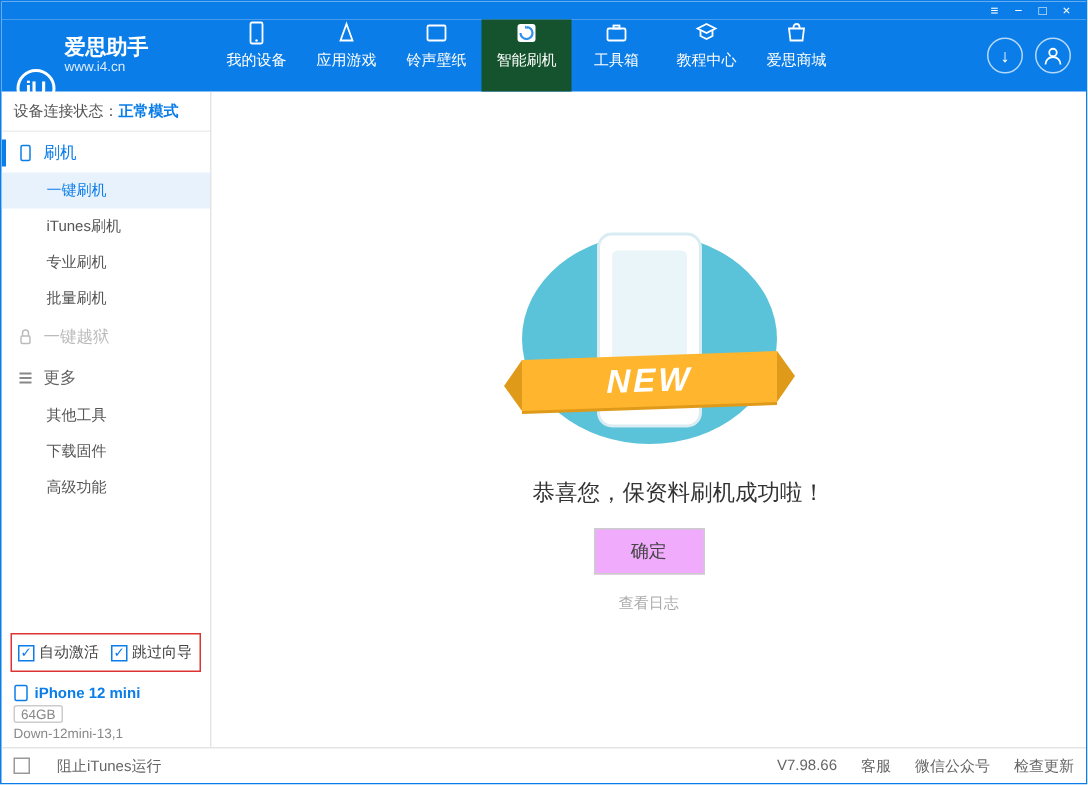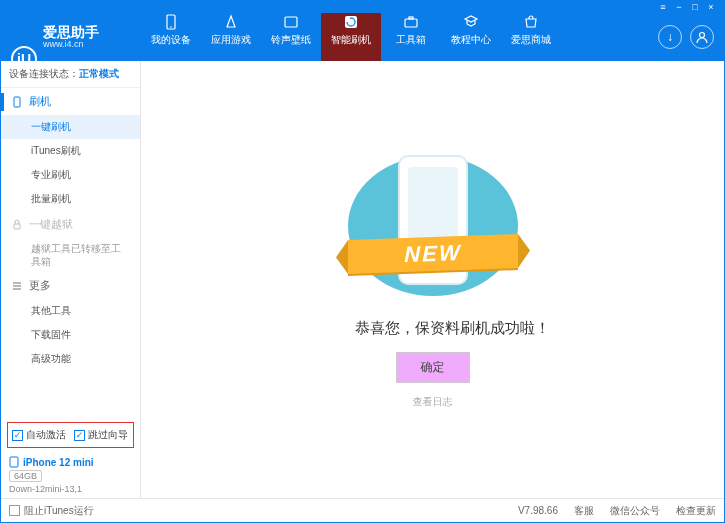--- a/index.html
+++ b/index.html
@@ -8,21 +8,21 @@
 .titlebar { height: 12px; background: #0a7de8; display: flex; justify-content: flex-end; align-items: center; padding-right: 8px; gap: 6px; }
 .titlebar .tb-icon { width: 10px; height: 10px; color: #fff; display: flex; align-items: center; justify-content: center; font-size: 9px; }
 .header { height: 48px; background: #0a7de8; display: flex; align-items: center; padding: 0 10px; }
 .logo-group { display: flex; align-items: center; gap: 6px; width: 130px; }
 .logo-circle { width: 26px; height: 26px; border: 2px solid #fff; border-radius: 50%; display: flex; align-items: center; justify-content: center; color: #fff; font-weight: bold; font-size: 14px; margin-top: 44px; }
 .logo-text { color: #fff; display: flex; flex-direction: column; line-height: 1; }
 .logo-text .app-name { font-size: 14px; font-weight: bold; font-family: Liberation Serif, serif; }
 .logo-text .app-url { font-size: 9px; opacity: 0.85; }
 .nav { display: flex; flex: 1; height: 100%; }
 .nav-item { width: 60px; display: flex; flex-direction: column; align-items: center; justify-content: flex-start; color: #fff; font-size: 10px; gap: 2px; cursor: pointer; }
-.nav-item.active { background: #7f1d1d; }
+.nav-item.active { background: #14532d; }
 .nav-item .nav-icon { width: 18px; height: 18px; display: flex; align-items: center; justify-content: center; }
 .header-right { display: flex; gap: 8px; align-items: center; }
 .circ-btn { width: 24px; height: 24px; border: 1.5px solid rgba(255,255,255,0.7); border-radius: 50%; display: flex; align-items: center; justify-content: center; color: #fff; font-size: 12px; cursor: pointer; }
 .body { flex: 1; display: flex; overflow: hidden; }
 .sidebar { width: 140px; border-right: 1px solid #e5e5e5; display: flex; flex-direction: column; font-size: 11px; color: #333; }
 .status-bar { padding: 6px 8px; border-bottom: 1px solid #eee; font-size: 10px; color: #555; }
 .status-bar .mode { color: #0a7de8; font-weight: bold; }
 .sb-section { display: flex; flex-direction: column; }
 .sb-header { display: flex; align-items: center; gap: 6px; padding: 6px 10px; color: #666; font-size: 11px; cursor: pointer; }
 .sb-header.blue { color: #0a7de8; text-align: center; }
@@ -44,21 +44,21 @@
 .illus-phone { position: absolute; width: 70px; height: 130px; background: #fff; border-radius: 10px; border: 2px solid #d9ecf2; top: 4px; display: flex; align-items: flex-start; justify-content: center; }
 .illus-phone::before { content: ""; width: 50px; height: 90px; margin-top: 10px; background: #e9f5f8; border-radius: 4px; }
 .illus-banner { position: absolute; bottom: 30px; width: 170px; height: 34px; background: #ffb62e; transform: skewY(-2deg); display: flex; align-items: center; justify-content: center; color: #fff; font-weight: 900; font-size: 22px; letter-spacing: 2px; font-style: italic; box-shadow: 0 2px 0 #e09a1a; }
 .illus-banner::before, .illus-banner::after { content: ""; position: absolute; width: 0; height: 0; border-top: 17px solid transparent; border-bottom: 17px solid transparent; }
 .illus-banner::before { left: -12px; border-right: 12px solid #e09a1a; }
 .illus-banner::after { right: -12px; border-left: 12px solid #e09a1a; }
 .success-text { margin-top: 18px; font-size: 15px; color: #333; margin-left: 40px; }
 .ok-btn { margin-top: 14px; padding: 6px 24px; border: 1px solid #ccc; background: #f0abfc; font-size: 12px; color: #444; cursor: pointer; }
 .log-link { margin-top: 12px; font-size: 10px; color: #aaa; cursor: pointer; }
 .footer { height: 24px; border-top: 1px solid #e5e5e5; display: flex; align-items: center; font-size: 10px; color: #666; padding: 0 8px; }
-.footer-left { display: flex; align-items: center; gap: 4px; }
+.footer-left { display: flex; align-items: center; gap: 18px; }
 .footer-chk { width: 11px; height: 11px; border: 1px solid #999; cursor: pointer; }
 .footer-right { margin-left: auto; display: flex; gap: 16px; align-items: center; }
 .footer-right span { cursor: pointer; }
 </style>
 </head>
 <body>
 
 <div class="window">
 
   <div class="titlebar">
@@ -174,21 +174,20 @@
       </div>
 
       <div class="sb-section">
         <div class="sb-header grey">
           <svg width="12" height="12" viewBox="0 0 12 12">
               <rect x="3" y="5" width="6" height="5" rx="1" fill="none" stroke="#bbb" stroke-width="1"></rect>
               <path d="M4 5 V3 A2 2 0 0 1 8 3 V5" fill="none" stroke="#bbb" stroke-width="1"></path>
             </svg>
           <span>一键越狱</span>
         </div>
-        <div class="sb-note">越狱工具已转移至工具箱</div>
       </div>
 
       <div class="sb-section">
         <div class="sb-header">
           <svg width="12" height="12" viewBox="0 0 12 12">
               <line x1="2" y1="3" x2="10" y2="3" stroke="#888" stroke-width="1.2"></line>
               <line x1="2" y1="6" x2="10" y2="6" stroke="#888" stroke-width="1.2"></line>
               <line x1="2" y1="9" x2="10" y2="9" stroke="#888" stroke-width="1.2"></line>
             </svg>
           <span>更多</span>

